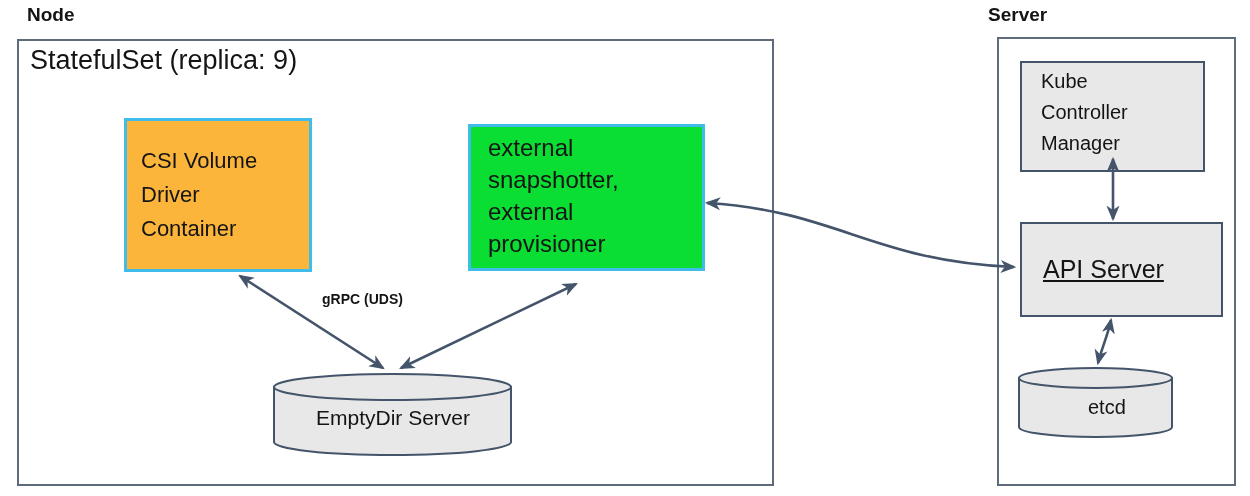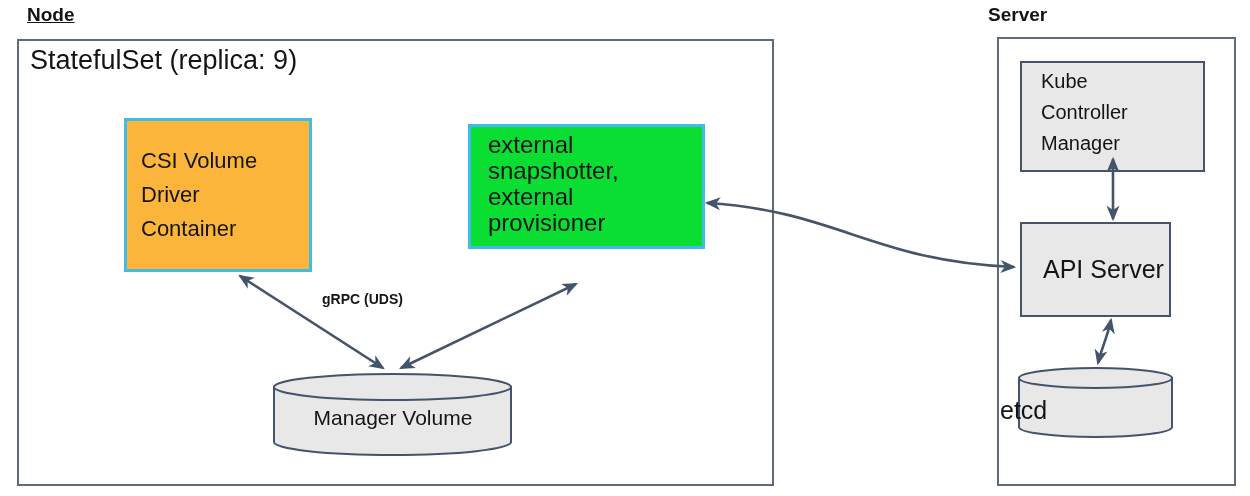--- a/index.html
+++ b/index.html
@@ -21,64 +21,64 @@
   .abs{position:absolute;}
   .group-label{font-size:19px;font-weight:bold;z-index:2;}
   .group-box{border:2px solid var(--group_border);background:transparent;z-index:1;}
   .statefulset-label{font-size:27px;z-index:2;}
   .container-box{border:3px solid var(--container_border);z-index:2;white-space:pre-line;}
   .driver-box{
     left:124px;top:118px;width:188px;height:154px;background:var(--driver_fill);
     font-size:22px;line-height:34px;padding:23px 6px 0 14px;
   }
   .sidecar-box{
-    left:468px;top:124px;width:237px;height:125px;background:var(--sidecar_fill);
-    font-size:24px;line-height:26px;padding:5px 4px 0 17px;
+    left:468px;top:124px;width:237px;height:147px;background:var(--sidecar_fill);
+    font-size:24px;line-height:32px;padding:5px 4px 0 17px;
   }
   .grpc-label{left:322px;top:291px;font-size:14px;font-weight:bold;z-index:4;}
   .emptydir-label{
     left:275px;top:406px;width:236px;text-align:center;font-size:21px;z-index:4;
   }
   .kcm-box{
     left:1020px;top:61px;width:185px;height:111px;background:var(--component_fill);
     border:2px solid var(--component_border);font-size:20px;line-height:31px;
     padding:3px 0 0 19px;white-space:pre-line;z-index:2;
   }
   .api-box{
-    left:1020px;top:222px;width:151px;height:95px;background:var(--component_fill);
+    left:1020px;top:222px;width:203px;height:95px;background:var(--component_fill);
     border:2px solid var(--component_border);font-size:25px;
-    display:flex;align-items:center;padding-left:21px;z-index:2;
+    display:flex;align-items:center;padding-left:21px;z-index:2;text-decoration:underline;
   }
-  .etcd-label{left:1000px;top:396px;font-size:25px;z-index:4;}
+  .etcd-label{left:1088px;top:396px;font-size:20px;z-index:4;}
   .overlay{position:absolute;left:0;top:0;width:1250px;height:496px;z-index:3;pointer-events:none;}
   .cyl{fill:var(--component_fill);stroke:var(--component_border);stroke-width:2;}
   .arrow{stroke:var(--arrow);stroke-width:2.6;fill:none;}
   .arrowhead{fill:var(--arrow);}
 </style>
 </head>
 <body>
 
 <div class="canvas">
 
-  <div class="abs group-label" style="left:27px;top:4px;text-decoration:underline;">Node</div>
+  <div class="abs group-label" style="left:27px;top:4px;">Node</div>
   <div class="abs group-box" style="left:17px;top:39px;width:757px;height:447px;"></div>
   <div class="abs statefulset-label" style="left:30px;top:45px;">StatefulSet (replica: 9)</div>
 
   <div class="abs container-box driver-box">CSI Volume
 Driver
 Container</div>
 
   <div class="abs container-box sidecar-box">external
 snapshotter,
 external
 provisioner</div>
 
   <div class="abs grpc-label">gRPC (UDS)</div>
 
-  <div class="abs emptydir-label">Manager Volume</div>
+  <div class="abs emptydir-label">EmptyDir Server</div>
 
   <div class="abs group-label" style="left:988px;top:4px;">Server</div>
   <div class="abs group-box" style="left:997px;top:37px;width:239px;height:449px;"></div>
 
   <div class="abs kcm-box">Kube
 Controller
 Manager</div>
 
   <div class="abs api-box">
       <span>API Server</span>

